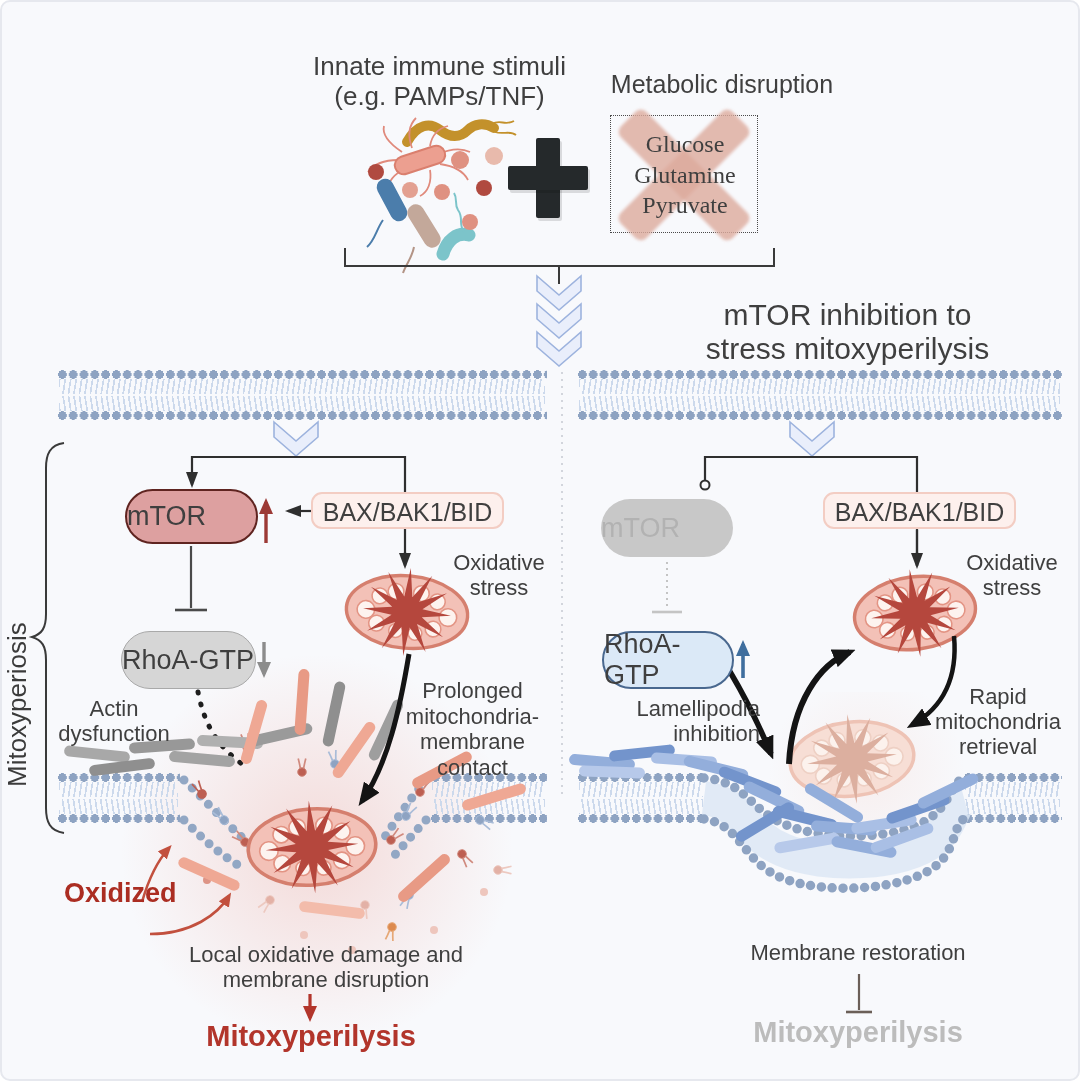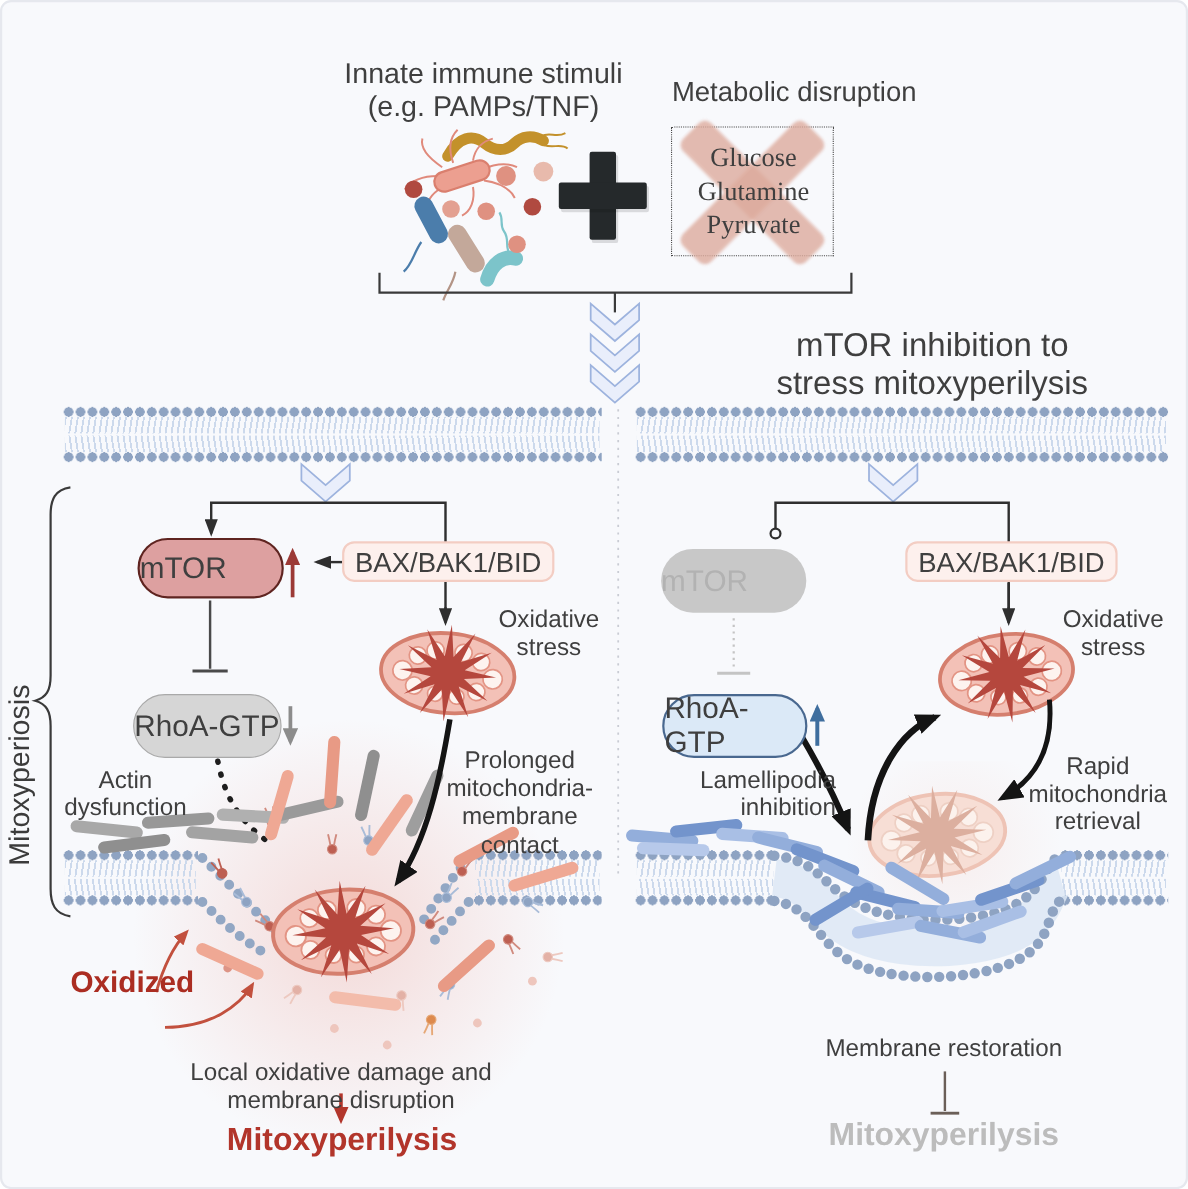--- a/index.html
+++ b/index.html
@@ -372,21 +372,21 @@
     <span>Actin</span>
       <span>dysfunction</span>
   </div>
   <div class="txt" style="left:383px;top:676px;width:175px;line-height:1.16;">
     <span>Prolonged</span>
     <span>mitochondria-</span>
     <span>membrane</span>
     <span>contact</span>
   </div>
   <div class="txt" style="left:62px;top:876px;width:150px;font-size:27px;font-weight:bold;color:#ab2d22;text-align:left;">Oxidized</div>
-  <div class="txt" style="left:144px;top:940px;width:328px;margin-top:20px;">
+  <div class="txt" style="left:160px;top:940px;width:328px;">
     <span>Local oxidative damage and</span>
       <span>membrane disruption</span>
   </div>
   <div class="txt bold-red" style="left:193px;top:1018px;width:232px;font-size:29px;">Mitoxyperilysis</div>
 
   <div class="pill" style="left:599px;top:497px;width:132px;height:58px;background:#c8c8c8;color:#b2b2b2;">
       <span>mTOR</span>
     </div>
   <div class="baxbox" style="left:821px;top:490px;width:193px;height:37px;">
       <span>BAX/BAK1/BID</span>

